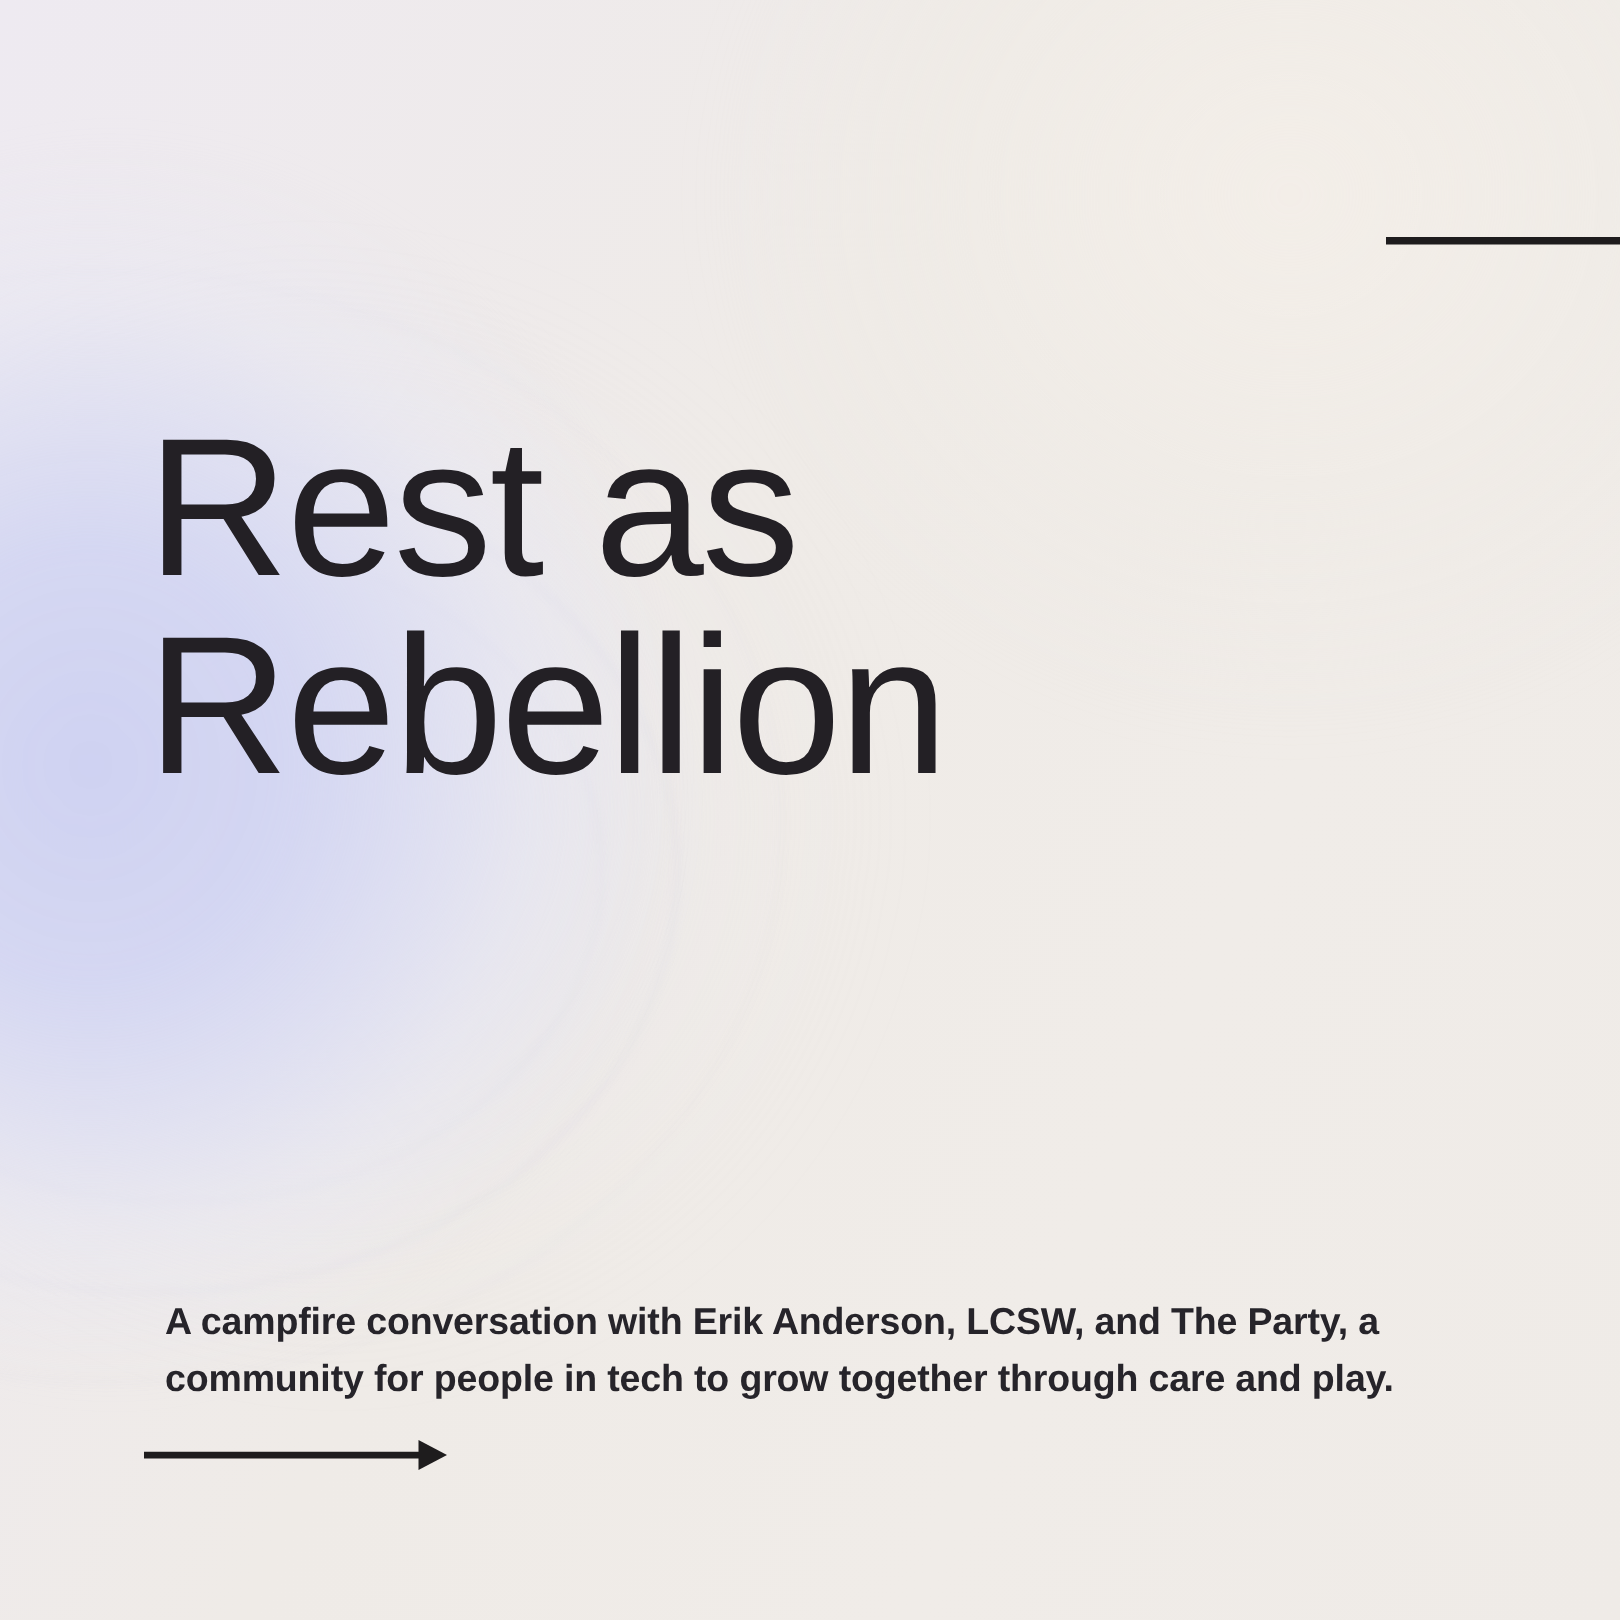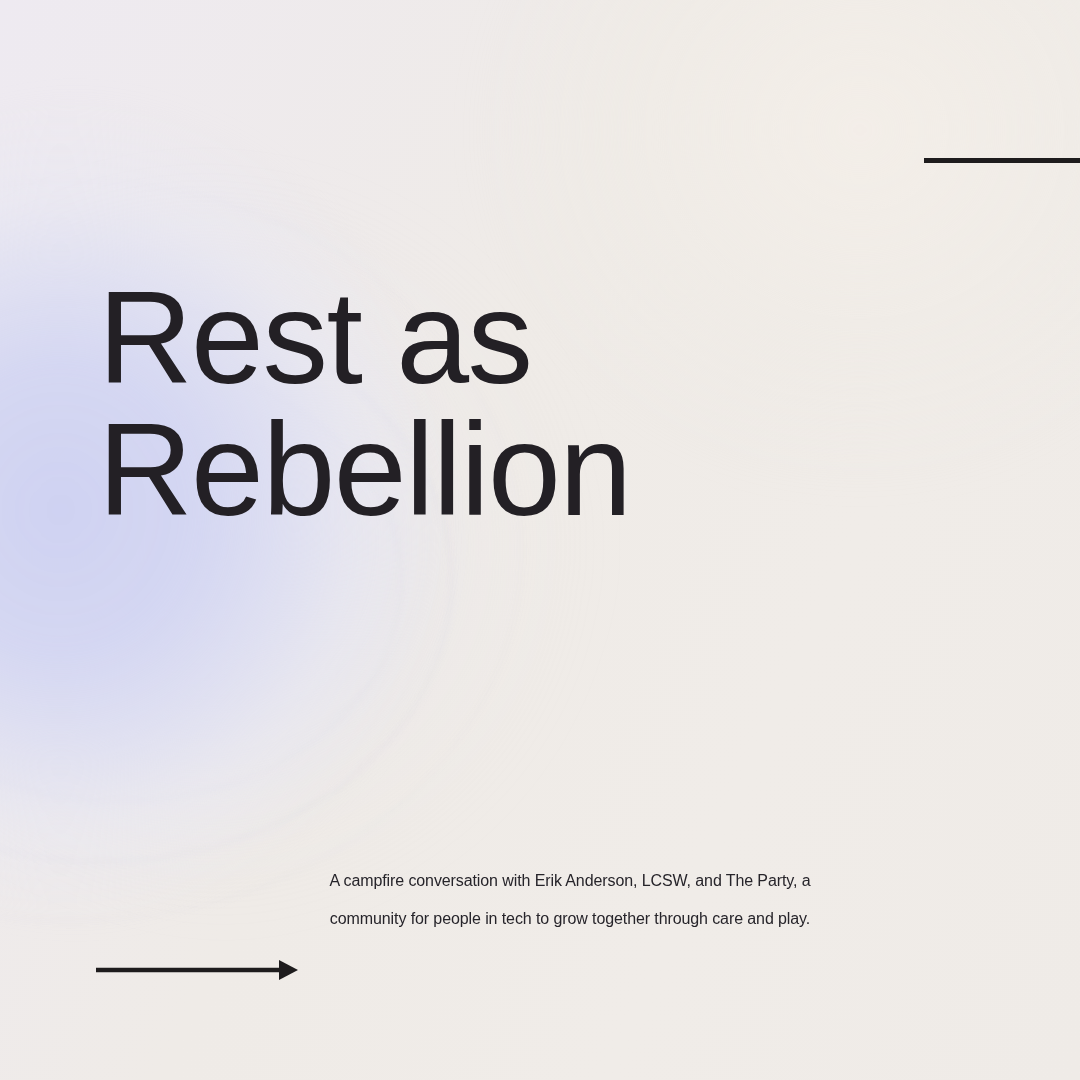--- a/index.html
+++ b/index.html
@@ -139,27 +139,26 @@
     color: #26242a;
     white-space: pre-line;
   }
 
   .blurb {
     position: absolute;
     left: 110px;
     top: 862px;
     width: 920px;
     margin: 0;
-    font-size: 16px;
+    font-size: 25px;
     line-height: 38px;
-    font-weight: 400;
+    font-weight: 700;
     letter-spacing: -0.1px;
     color: #26242a;
     white-space: pre-line;
-    text-align: center;
   }
 </style>
 </head>
 <body>
 
 <div id="slide">
 
   <div class="bg-base"></div>
   <div class="bg-corner"></div>
   <div class="bg-blob-soft"></div>

